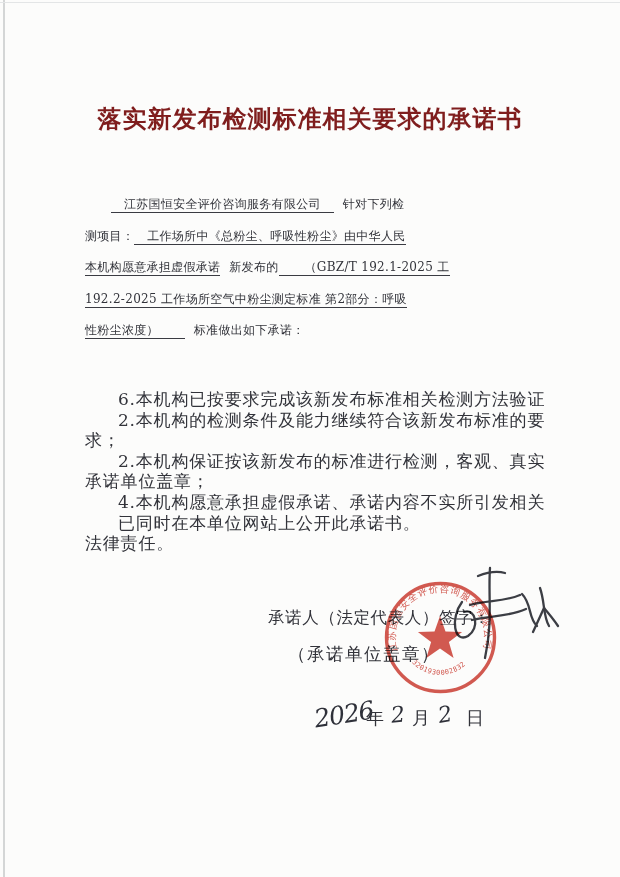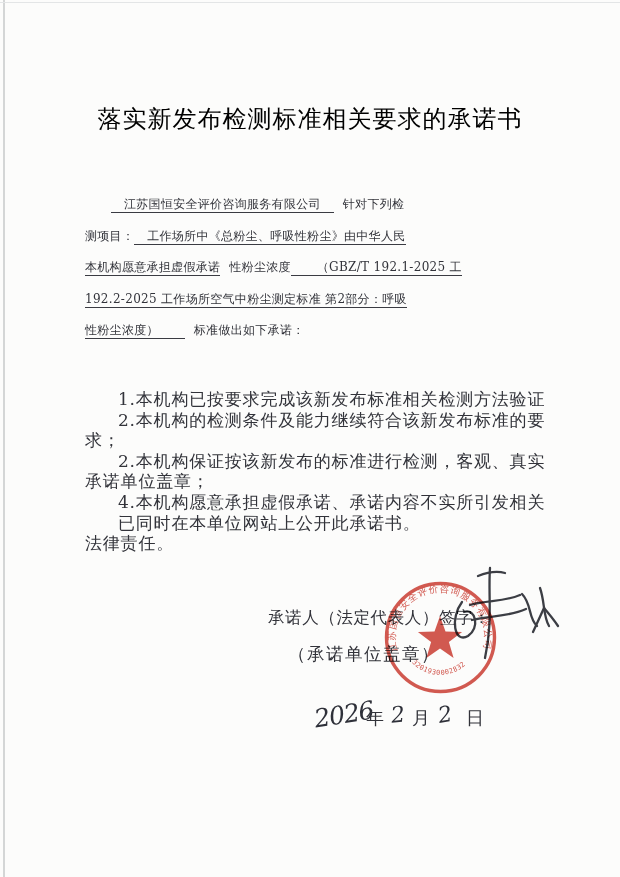--- a/index.html
+++ b/index.html
@@ -3,22 +3,22 @@
 <meta charset="utf-8">
 <style>
   html,body{margin:0;padding:0;background:#ffffff;}
   .scan{position:relative;width:620px;height:877px;background:#fcfcfb;overflow:hidden;
         font-family:"DejaVu Serif",serif;color:#32333a;}
   
   .edge-left{position:absolute;left:3px;top:0;width:1.5px;height:877px;background:#c9cccd;opacity:.8;}
   .edge-top{position:absolute;left:0;top:2px;width:620px;height:1px;background:#e3e5e6;}
 
   .title{position:absolute;left:0;top:103px;width:620px;text-align:center;
-         font-family:"DejaVu Sans",sans-serif;font-weight:400;font-size:24px;
-         letter-spacing:1px;color:#000000;}
+         font-family:"DejaVu Sans",sans-serif;font-weight:700;font-size:24px;
+         letter-spacing:1px;color:#7f1d1d;}
 
   .intro{position:absolute;left:85px;top:189px;width:470px;font-size:12px;
          line-height:31.5px;letter-spacing:.3px;white-space:nowrap;}
   .introline{height:31.5px;}
   .u{border-bottom:1.6px solid #3a3b42;padding-bottom:1px;}
   .pad-s{display:inline-block;width:13px;}
   .pad-m{display:inline-block;width:26px;}
   .gap{display:inline-block;width:9px;}
 
   .commitments{position:absolute;left:85px;top:389px;width:470px;font-size:17px;
@@ -49,27 +49,27 @@
 
 <div class="scan">
   <div class="edge-left"></div>
   <div class="edge-top"></div>
 
   <div class="title">落实新发布检测标准相关要求的承诺书</div>
 
   <div class="intro">
     <div class="introline"><span class="pad-m"></span><span class="u"><span class="pad-s"></span><span>江苏国恒安全评价咨询服务有限公司</span><span class="pad-s"></span></span><span class="gap"></span><span>针对下列检</span></div>
     <div class="introline"><span>测项目：</span><span class="u"><span class="pad-s"></span><span>工作场所中《总粉尘、呼吸性粉尘》由中华人民</span></span></div>
-    <div class="introline"><span class="u">本机构愿意承担虚假承诺</span><span class="gap"></span><span>性粉尘浓度</span><span class="u"><span class="pad-m"></span><span>（GBZ/T 192.1-2025 工</span></span></div>
+    <div class="introline"><span class="u">本机构愿意承担虚假承诺</span><span class="gap"></span><span>新发布的</span><span class="u"><span class="pad-m"></span><span>（GBZ/T 192.1-2025 工</span></span></div>
     <div class="introline"><span class="u">192.2-2025 工作场所空气中粉尘测定标准 第2部分：呼吸</span></div>
     <div class="introline"><span class="u"><span>性粉尘浓度）</span><span class="pad-m"></span></span><span class="gap"></span><span>标准做出如下承诺：</span></div>
   </div>
 
   <div class="commitments">
-    <div class="bodyline indent">1.本机构已按要求完成该新发布标准相关检测方法验证</div>
+    <div class="bodyline indent">6.本机构已按要求完成该新发布标准相关检测方法验证</div>
     <div class="bodyline indent">2.本机构的检测条件及能力继续符合该新发布标准的要</div>
     <div class="bodyline">求；</div>
     <div class="bodyline indent">2.本机构保证按该新发布的标准进行检测，客观、真实</div>
     <div class="bodyline">承诺单位盖章；</div>
     <div class="bodyline indent">4.本机构愿意承担虚假承诺、承诺内容不实所引发相关</div>
     <div class="bodyline indent">已同时在本单位网站上公开此承诺书。</div>
     <div class="bodyline">法律责任。</div>
   </div>
 
   <div class="sign-line">承诺人（法定代表人）签字：</div>

